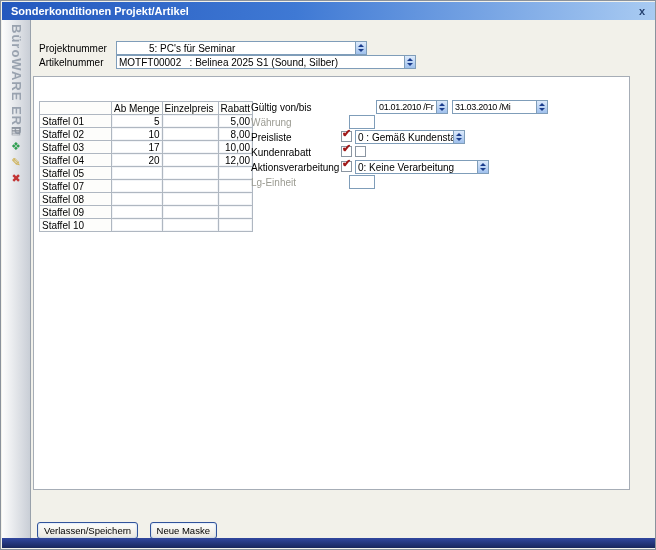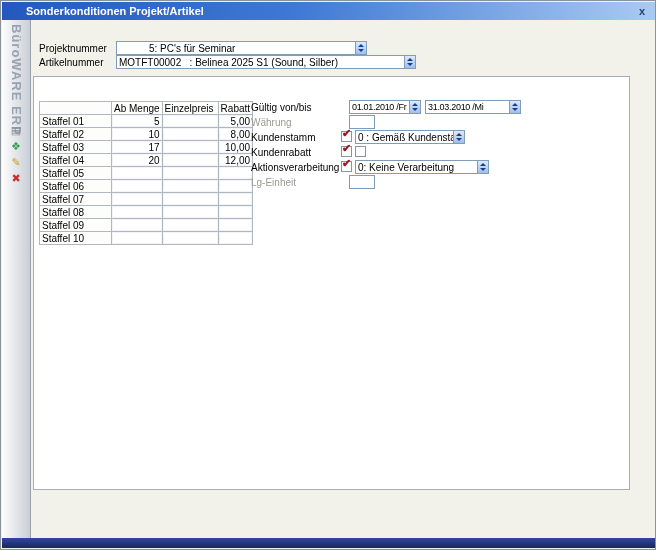--- a/index.html
+++ b/index.html
@@ -1,20 +1,20 @@
 <!DOCTYPE html>
 <html><head>
 <meta charset="utf-8">
 <style>
   *{box-sizing:border-box;margin:0;padding:0;}
   body{font-family:"Liberation Sans",sans-serif;background:#D8DBDF;}
   .window{position:relative;width:656px;height:550px;background:#F2F1EA;border:1px solid #8A929C;overflow:hidden;}
   .titlebar{position:absolute;left:1px;top:1px;width:654px;height:18px;
     background:linear-gradient(90deg,#2458BE 0%,#3F79D4 45%,#A9CBF2 100%);
-    color:#FFFFFF;font-size:11px;font-weight:bold;display:flex;align-items:center;padding-left:24px;}
+    color:#FFFFFF;font-size:11px;font-weight:bold;display:flex;align-items:center;padding-left:9px;}
   .close-btn{position:absolute;right:7px;top:3px;width:14px;height:14px;text-align:center;
     font-size:11px;font-weight:bold;color:#24406F;line-height:13px;cursor:default;}
   .sidebar{position:absolute;left:1px;top:19px;width:29px;height:520px;
     background:linear-gradient(90deg,#FDFDFD 0%,#C9CED6 100%);border-right:1px solid #99A1AB;}
   .brand{position:absolute;top:4px;left:7px;writing-mode:vertical-rl;font-size:13px;font-weight:bold;
     color:#99A2AF;letter-spacing:1px;white-space:pre;}
   .side-icons{position:absolute;top:103px;left:0;width:100%;display:flex;flex-direction:column;align-items:center;gap:2px;}
   .side-icons .ic{width:16px;height:14px;font-size:11px;line-height:14px;text-align:center;cursor:default;}
   .ic1{color:#878D97;} .ic2{color:#2F9E50;} .ic3{color:#C8A22A;} .ic4{color:#C23434;}
   .lbl{position:absolute;font-size:10px;line-height:12px;color:#000;white-space:nowrap;}
@@ -31,21 +31,21 @@
     border-left:3px solid transparent;border-right:3px solid transparent;border-top:3px solid #1A3C8C;}
   .panel{position:absolute;left:32px;top:75px;width:597px;height:414px;background:#FFFFFF;border:1px solid #A6ADB6;}
   table.staffel{position:absolute;left:38px;top:100px;border-collapse:collapse;table-layout:fixed;font-size:10px;}
   table.staffel th,table.staffel td{border:1px solid #AFB7C1;height:13px;padding:0 2px;
     font-weight:normal;overflow:hidden;white-space:nowrap;}
   table.staffel th{text-align:left;color:#000;background:#FDFDFB;margin-left:43px;}
   td.lab{text-align:left;background:#FDFDFB;}
   td.val{text-align:right;background:#FFFFFF;box-shadow:inset 0 0 0 1px #F2F4F7;}
   .chk{position:absolute;width:11px;height:11px;background:#FFFFFF;border:1px solid #8A95A1;}
   .chk .mark{position:absolute;top:-5px;left:0;font-style:normal;font-size:11px;font-weight:bold;color:#A01818;}
-  .datefld{font-size:9px;letter-spacing:-0.3px;}
+  .datefld{font-size:9px;letter-spacing:-0.3px;margin-left:27px;}
   .footer{position:absolute;left:36px;top:519px;}
   .btn{display:inline-block;height:17px;font-size:9.5px;line-height:13px;padding:1px 6px;
     background:linear-gradient(#FEFEFD,#E9E7DF);border:1px solid #31539B;border-radius:3px;
     margin-right:7px;color:#000;cursor:default;box-shadow:inset 0 0 2px #A9C8EE;}
   .bottombar{position:absolute;left:1px;bottom:1px;width:654px;height:10px;
     background:linear-gradient(#31479F,#18265C);}
 </style>
 </head>
 <body>
 
@@ -118,26 +118,20 @@
       <td class="val"></td>
       <td class="val">12,00</td>
     </tr>
     <tr>
       <td class="lab">Staffel 05</td>
       <td class="val"></td>
       <td class="val"></td>
       <td class="val"></td>
     </tr>
     <tr>
-      <td class="lab">Staffel 06</td>
-      <td class="val"></td>
-      <td class="val"></td>
-      <td class="val"></td>
-    </tr>
-    <tr>
       <td class="lab">Staffel 07</td>
       <td class="val"></td>
       <td class="val"></td>
       <td class="val"></td>
     </tr>
     <tr>
       <td class="lab">Staffel 08</td>
       <td class="val"></td>
       <td class="val"></td>
       <td class="val"></td>
@@ -165,21 +159,21 @@
   <div class="fld combo datefld" style="left:424px;top:99px;width:96px">
     <span class="txt">31.03.2010 /Mi</span>
     <span class="spin"></span>
   </div>
 
   <span class="lbl dis" style="left:250px;top:116px">Währung</span>
   <div class="fld" style="left:348px;top:114px;width:26px">
     <span class="txt"></span>
   </div>
 
-  <span class="lbl" style="left:250px;top:131px">Kundenstamm</span>
+  <span class="lbl" style="left:250px;top:131px">Preisliste</span>
   <span class="chk" style="left:340px;top:130px">
     <i class="mark">✔</i>
   </span>
   <div class="fld combo" style="left:354px;top:129px;width:110px">
     <span class="txt">0 : Gemäß Kundenstamm</span>
     <span class="spin"></span>
   </div>
 
   <span class="lbl" style="left:250px;top:146px">Kundenrabatt</span>
   <span class="chk" style="left:340px;top:145px">
@@ -196,15 +190,19 @@
   <div class="fld combo" style="left:354px;top:159px;width:134px">
     <span class="txt">0: Keine Verarbeitung</span>
     <span class="spin"></span>
   </div>
 
   <span class="lbl dis" style="left:250px;top:176px">Lg-Einheit</span>
   <div class="fld" style="left:348px;top:174px;width:26px">
     <span class="txt"></span>
   </div>
 
+  <div class="footer">
+    <span class="btn">Verlassen/Speichern</span>
+    <span class="btn">Neue Maske</span>
+  </div>
 
   <div class="bottombar"></div>
 </div>
 
 </body></html>

